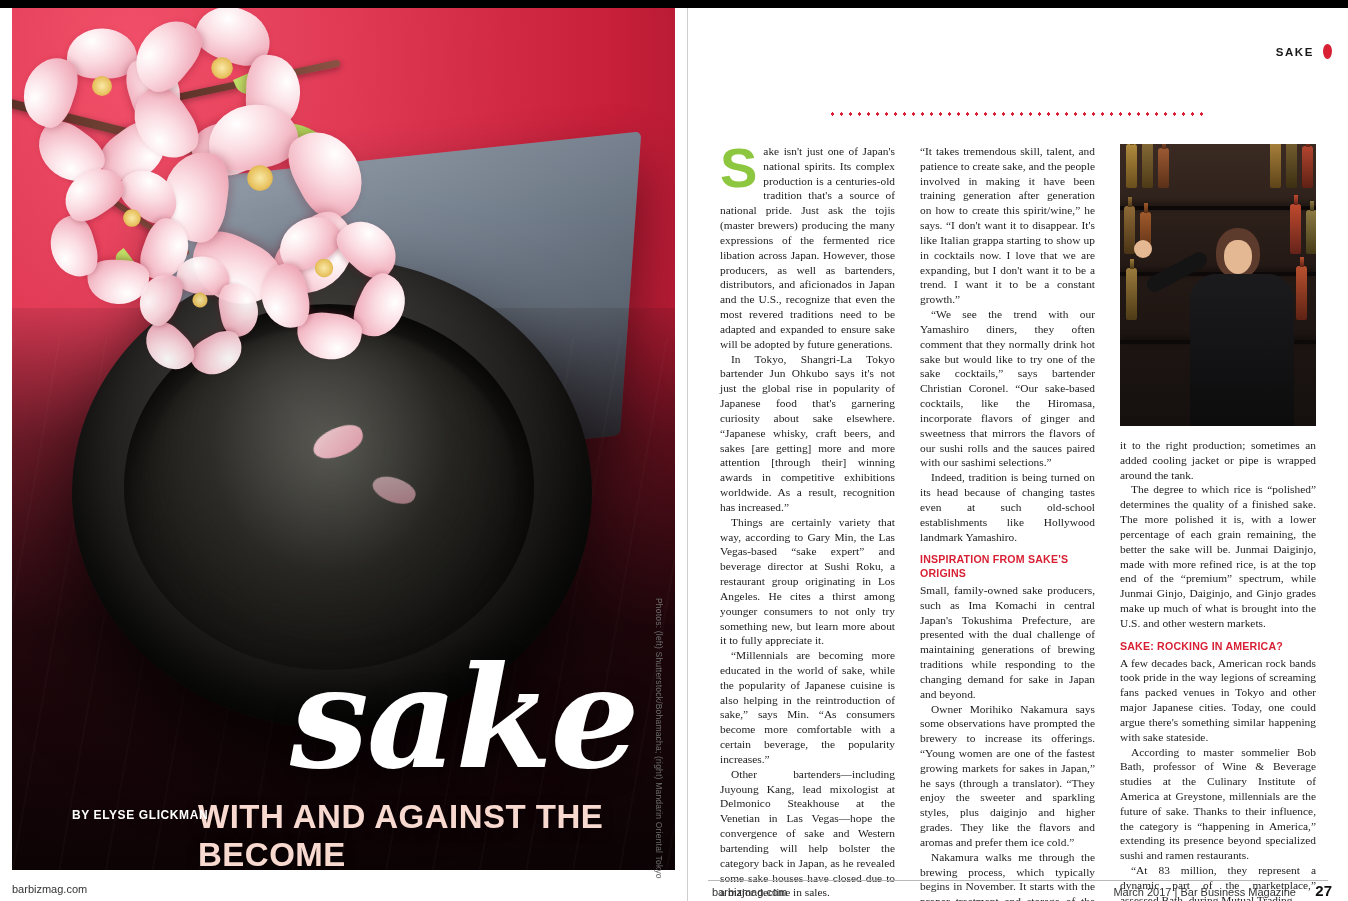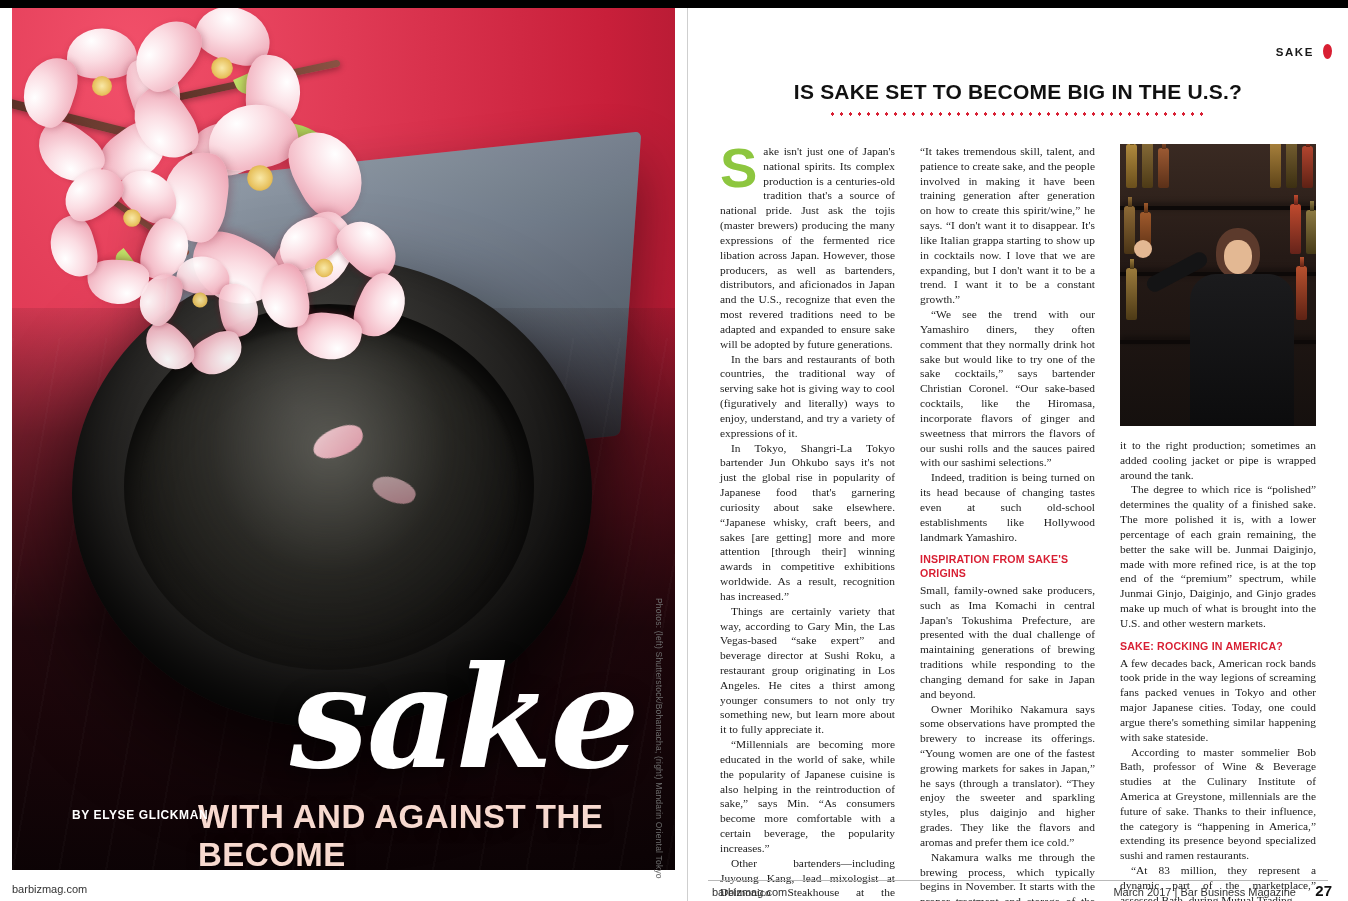--- a/index.html
+++ b/index.html
@@ -484,26 +484,24 @@
     <div class="photo-credit">Photos: (left) Shutterstock/Bohamacha; (right) Mandarin Oriental Tokyo</div>
     <div class="left-footer">barbizmag.com</div>
   </div>
 
   <div class="spine"></div>
 
   <div class="right-page">
     <div class="folio-top">SAKE</div>
     <div class="folio-dot"></div>
 
-    <div class="headline">IS SAKE SET TO BECOME BIG IN THE U.S.?</div>
     <div class="dotrule"></div>
 
     <div class="col col1">
       <p class="first"><span class="dropcap">S</span><span>ake isn't just one of Japan's national spirits. Its complex production is a centuries-old tradition that's a source of national pride. Just ask the tojis (master brewers) producing the many expressions of the fermented rice libation across Japan. However, those producers, as well as bartenders, distributors, and aficionados in Japan and the U.S., recognize that even the most revered traditions need to be adapted and expanded to ensure sake will be adopted by future generations.</span></p>
-      <p>In the bars and restaurants of both countries, the traditional way of serving sake hot is giving way to cool (figuratively and literally) ways to enjoy, understand, and try a variety of expressions of it.</p>
       <p>In Tokyo, Shangri-La Tokyo bartender Jun Ohkubo says it's not just the global rise in popularity of Japanese food that's garnering curiosity about sake elsewhere. “Japanese whisky, craft beers, and sakes [are getting] more and more attention [through their] winning awards in competitive exhibitions worldwide. As a result, recognition has increased.”</p>
       <p>Things are certainly variety that way, according to Gary Min, the Las Vegas-based “sake expert” and beverage director at Sushi Roku, a restaurant group originating in Los Angeles. He cites a thirst among younger consumers to not only try something new, but learn more about it to fully appreciate it.</p>
       <p>“Millennials are becoming more educated in the world of sake, while the popularity of Japanese cuisine is also helping in the reintroduction of sake,” says Min. “As consumers become more comfortable with a certain beverage, the popularity increases.”</p>
       <p>Other bartenders—including Juyoung Kang, lead mixologist at Delmonico Steakhouse at the Venetian in Las Vegas—hope the convergence of sake and Western bartending will help bolster the category back in Japan, as he revealed some sake houses have closed due to a major decline in sales.</p>
     </div>
 
     <div class="col col2">
       <p class="first">“It takes tremendous skill, talent, and patience to create sake, and the people involved in making it have been training generation after generation on how to create this spirit/wine,” he says. “I don't want it to disappear. It's like Italian grappa starting to show up in cocktails now. I love that we are expanding, but I don't want it to be a trend. I want it to be a constant growth.”</p>
       <p>“We see the trend with our Yamashiro diners, they often comment that they normally drink hot sake but would like to try one of the sake cocktails,” says bartender Christian Coronel. “Our sake-based cocktails, like the Hiromasa, incorporate flavors of ginger and sweetness that mirrors the flavors of our sushi rolls and the sauces paired with our sashimi selections.”</p>
       <p>Indeed, tradition is being turned on its head because of changing tastes even at such old-school establishments like Hollywood landmark Yamashiro.</p>

